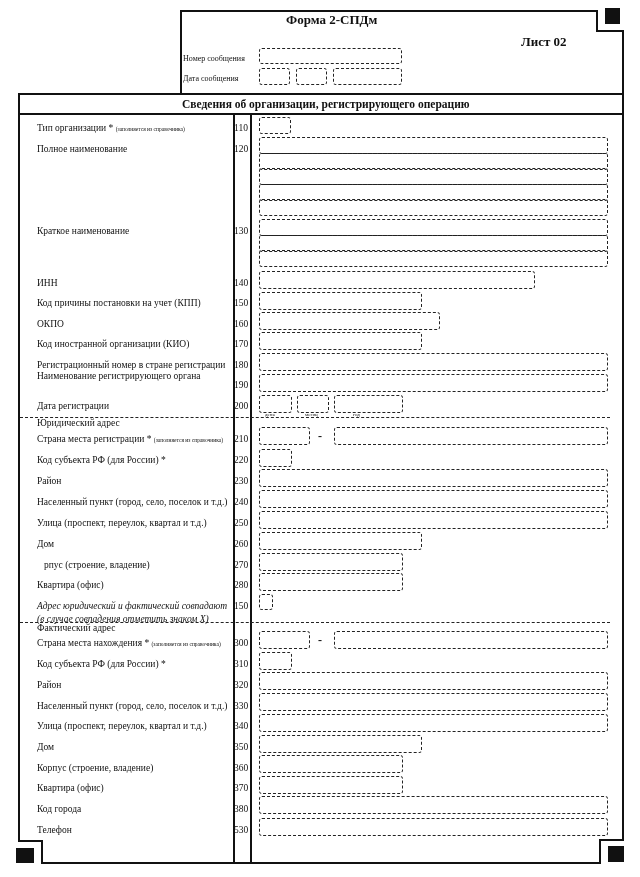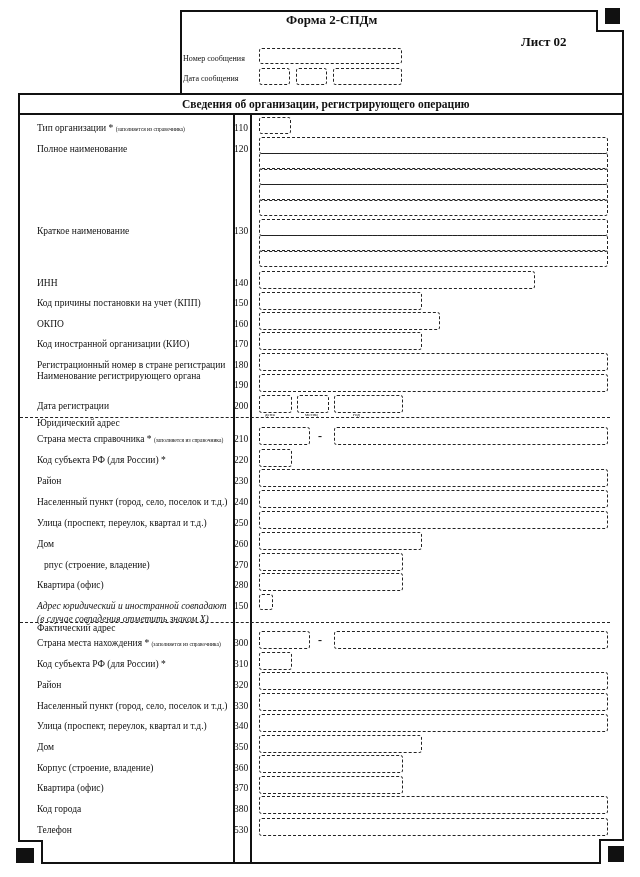--- a/index.html
+++ b/index.html
@@ -110,21 +110,21 @@
 <div class="box" style="left:334px; top:395px; width:69px; height:18px;"></div>
 <div class="sub" style="left:265px; top:412px;">день</div>
 <div class="sub" style="left:305px; top:412px;">месяц</div>
 <div class="sub" style="left:353px; top:412px;">год</div>
 
 <div class="dash-sep" style="left:20px; top:417px; width:590px;"></div>
 
 <div class="lbl" style="left:37px; top:417px;">Юридический адрес</div>
 
 <div class="lbl" style="left:37px; top:433px;">
-  <span>Страна места справочника *</span>
+  <span>Страна места регистрации *</span>
   <span class="note">(заполняется из справочника)</span>
 </div>
 <div class="code" style="top:433px;">210</div>
 <div class="box" style="left:259px; top:427px; width:51px; height:18px;"></div>
 <div class="dash" style="left:318px; top:429px;">-</div>
 <div class="box" style="left:334px; top:427px; width:274px; height:18px;"></div>
 
 <div class="lbl" style="left:37px; top:454px;">Код субъекта РФ (для России) *</div>
 <div class="code" style="top:454px;">220</div>
 <div class="box" style="left:259px; top:449px; width:33px; height:18px;"></div>
@@ -146,21 +146,21 @@
 <div class="box" style="left:259px; top:532px; width:163px; height:18px;"></div>
 
 <div class="lbl" style="left:44px; top:559px;">рпус (строение, владение)</div>
 <div class="code" style="top:559px;">270</div>
 <div class="box" style="left:259px; top:553px; width:144px; height:18px;"></div>
 
 <div class="lbl" style="left:37px; top:579px;">Квартира (офис)</div>
 <div class="code" style="top:579px;">280</div>
 <div class="box" style="left:259px; top:573px; width:144px; height:18px;"></div>
 
-<div class="lbl italic" style="left:37px; top:600px;">Адрес юридический и иностранной совпадают</div>
+<div class="lbl italic" style="left:37px; top:600px;">Адрес юридический и фактический совпадают</div>
 <div class="lbl italic" style="left:37px; top:613px;">(в случае совпадения отметить знаком X)</div>
 <div class="code" style="top:600px;">150</div>
 <div class="box" style="left:259px; top:594px; width:14px; height:16px;"></div>
 
 <div class="dash-sep" style="left:20px; top:622px; width:590px;"></div>
 
 <div class="lbl" style="left:37px; top:622px;">Фактический адрес</div>
 
 <div class="lbl" style="left:37px; top:637px;">
   <span>Страна места нахождения *</span>

